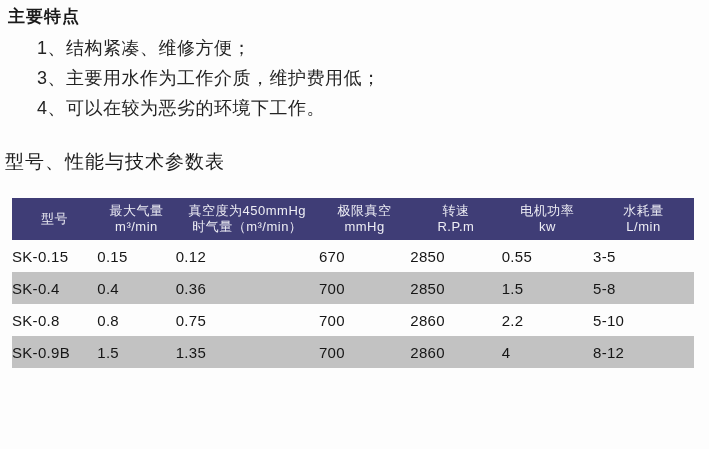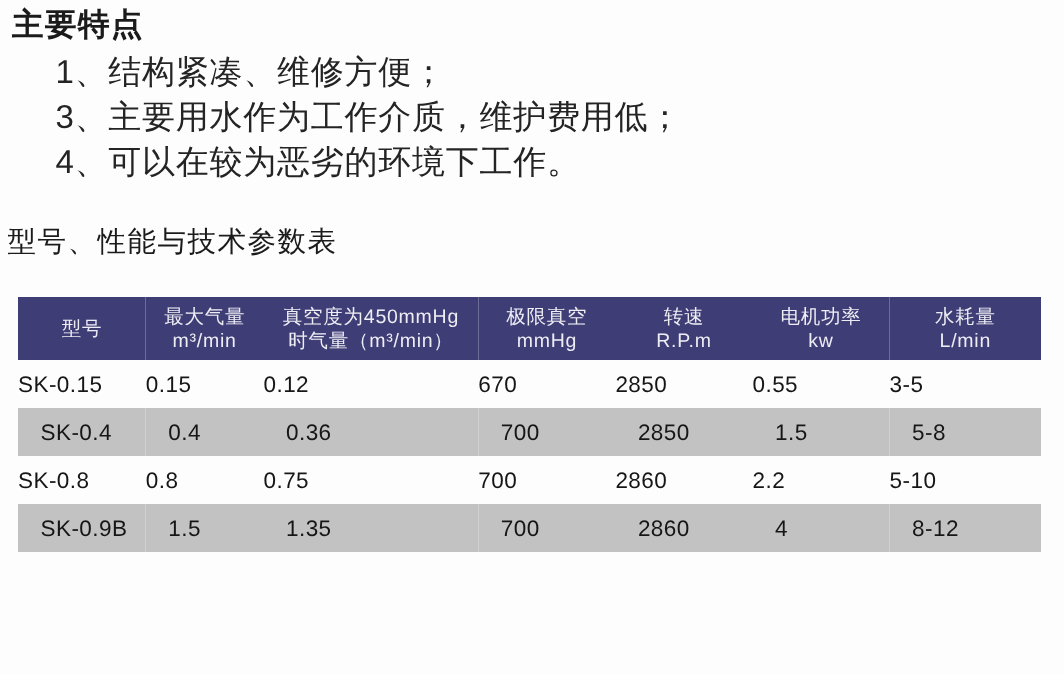--- a/index.html
+++ b/index.html
@@ -9,32 +9,32 @@
     height: 449px;
     background: #fdfdfd;
     color: #1e1e1e;
     font-family: "Liberation Sans", sans-serif;
     overflow: hidden;
   }
   .page { width: 709px; height: 449px; position: relative; }
 
   .features-title {
     margin: 7px 0 0 8px;
-    font-size: 21px;
+    font-size: 17px;
     line-height: 20px;
     font-weight: 700;
     letter-spacing: 1px;
     color: #1b1b1b;
   }
   .features-list { margin-top: 6px; }
   .feature-item {
     margin: 0;
     padding: 0 8px 0 5px;
     text-indent: 32px;
-    font-size: 22px;
+    font-size: 18px;
     line-height: 30px;
     letter-spacing: 0.5px;
     color: #242424;
   }
 
   .table-title {
     margin: 28px 0 0 5px;
     font-size: 19px;
     line-height: 22px;
     font-weight: 400;
@@ -70,21 +70,21 @@
 
   table.specs tbody td {
     height: 32px;
     padding: 0;
     vertical-align: middle;
     font-size: 15px;
     letter-spacing: 0.3px;
     color: #161616;
     background: #fdfdfd;
   }
-  table.specs tbody tr.alt td { background: #c2c2c2; padding-left: 15px; }
+  table.specs tbody tr.alt td { background: #c2c2c2; }
 </style>
 </head>
 <body>
 
 <div class="page">
 
   <h2 class="features-title">主要特点</h2>
 
   <div class="features-list">
     <p class="feature-item">1、结构紧凑、维修方便；</p>

